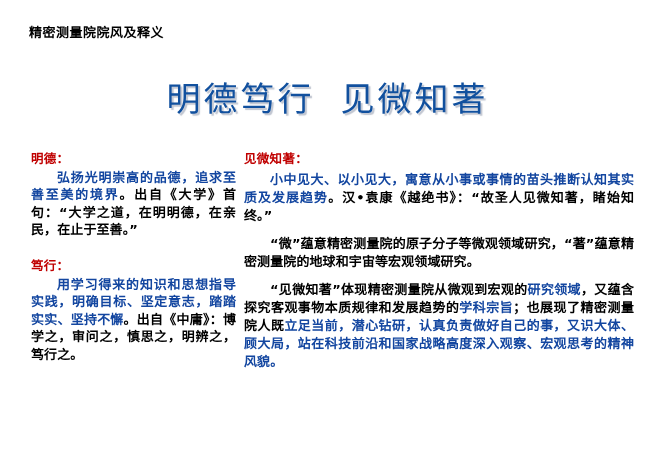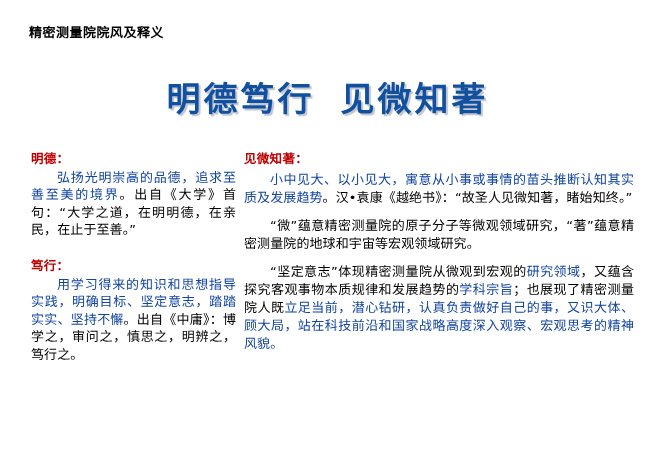--- a/index.html
+++ b/index.html
@@ -31,21 +31,21 @@
   }
 
   
   .slide-title {
     position: absolute;
     left: 0;
     top: 78px;
     width: 655px;
     text-align: center;
     font-size: 34px;
-    font-weight: bold;
+    font-weight: normal;
     color: #11509e;
     letter-spacing: 3px;
     line-height: 1.25;
     text-shadow: 2px 2px 1px rgba(140,150,170,0.55);
     white-space: nowrap;
   }
   .slide-title .title-gap {
     display: inline-block;
     width: 26px;
   }
@@ -85,20 +85,21 @@
     margin: 0;
     font-size: 13px;
     line-height: 17.5px;
     color: #000000;
     text-align: justify;
     text-justify: inter-ideograph;
     letter-spacing: 0.1px;
   }
   .para.indent {
     text-indent: 2em;
+    font-weight: bold;
   }
   .para + .para {
     margin-top: 10px;
   }
 
   .blue {
     color: #1346a0;
   }
 
   .gap-md { height: 18px; }
@@ -134,16 +135,16 @@
   </div>
 
   <div class="col col-right">
 
     <div class="section-heading">见微知著：</div>
 
     <p class="para indent"><span class="blue">小中见大、以小见大，寓意从小事或事情的苗头推断认知其实质及发展趋势</span><span>。汉•袁康《越绝书》：“故圣人见微知著，睹始知终。”</span></p>
 
     <p class="para indent">“微”蕴意精密测量院的原子分子等微观领域研究，“著”蕴意精密测量院的地球和宇宙等宏观领域研究。</p>
 
-    <p class="para indent"><span>“坚定意志”体现精密测量院从微观到宏观的</span><span class="blue">研究领域</span><span>，又蕴含探究客观事物本质规律和发展趋势的</span><span class="blue">学科宗旨</span><span>；也展现了精密测量院人既</span><span class="blue">立足当前，潜心钻研，认真负责做好自己的事，又识大体、顾大局，站在科技前沿和国家战略高度深入观察、宏观思考的精神风貌。</span></p>
+    <p class="para indent"><span>“见微知著”体现精密测量院从微观到宏观的</span><span class="blue">研究领域</span><span>，又蕴含探究客观事物本质规律和发展趋势的</span><span class="blue">学科宗旨</span><span>；也展现了精密测量院人既</span><span class="blue">立足当前，潜心钻研，认真负责做好自己的事，又识大体、顾大局，站在科技前沿和国家战略高度深入观察、宏观思考的精神风貌。</span></p>
   </div>
 
 </div>
 
 </body></html>

